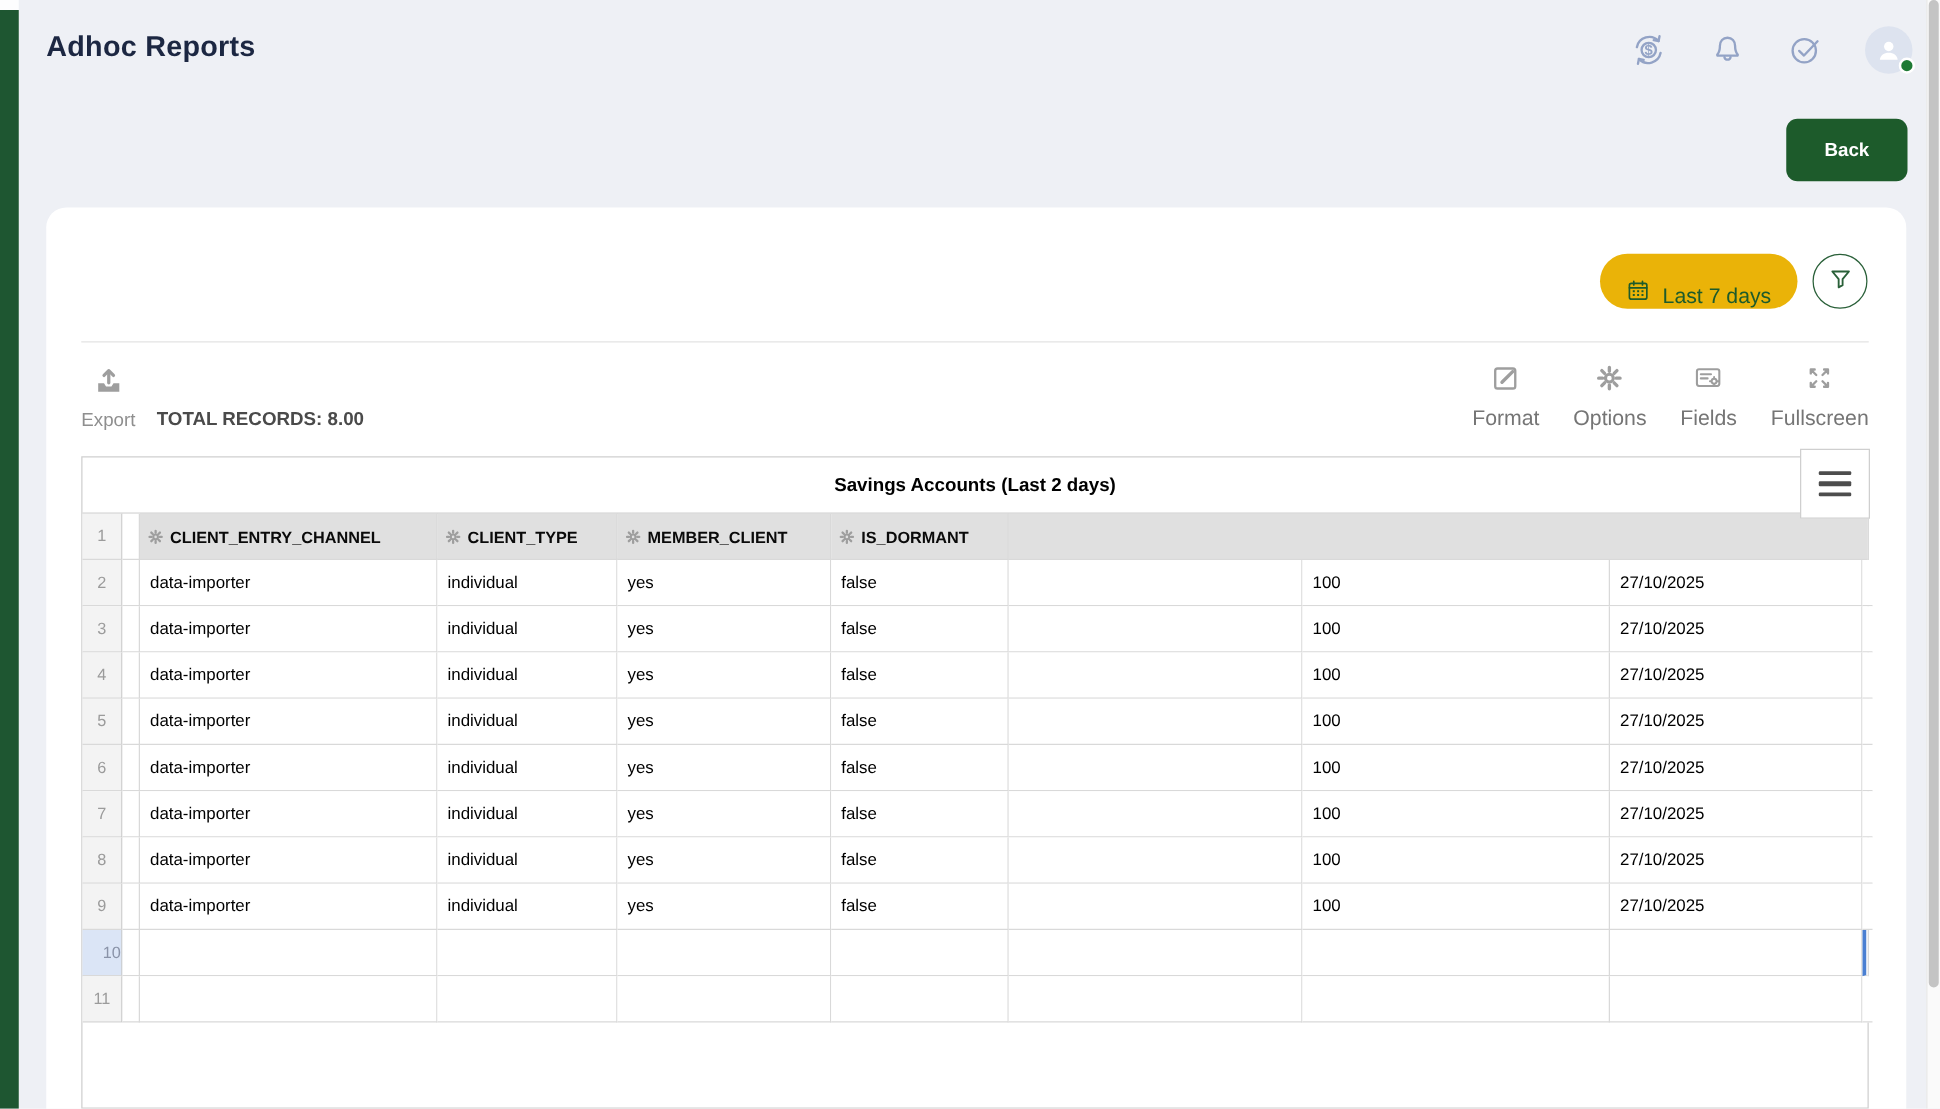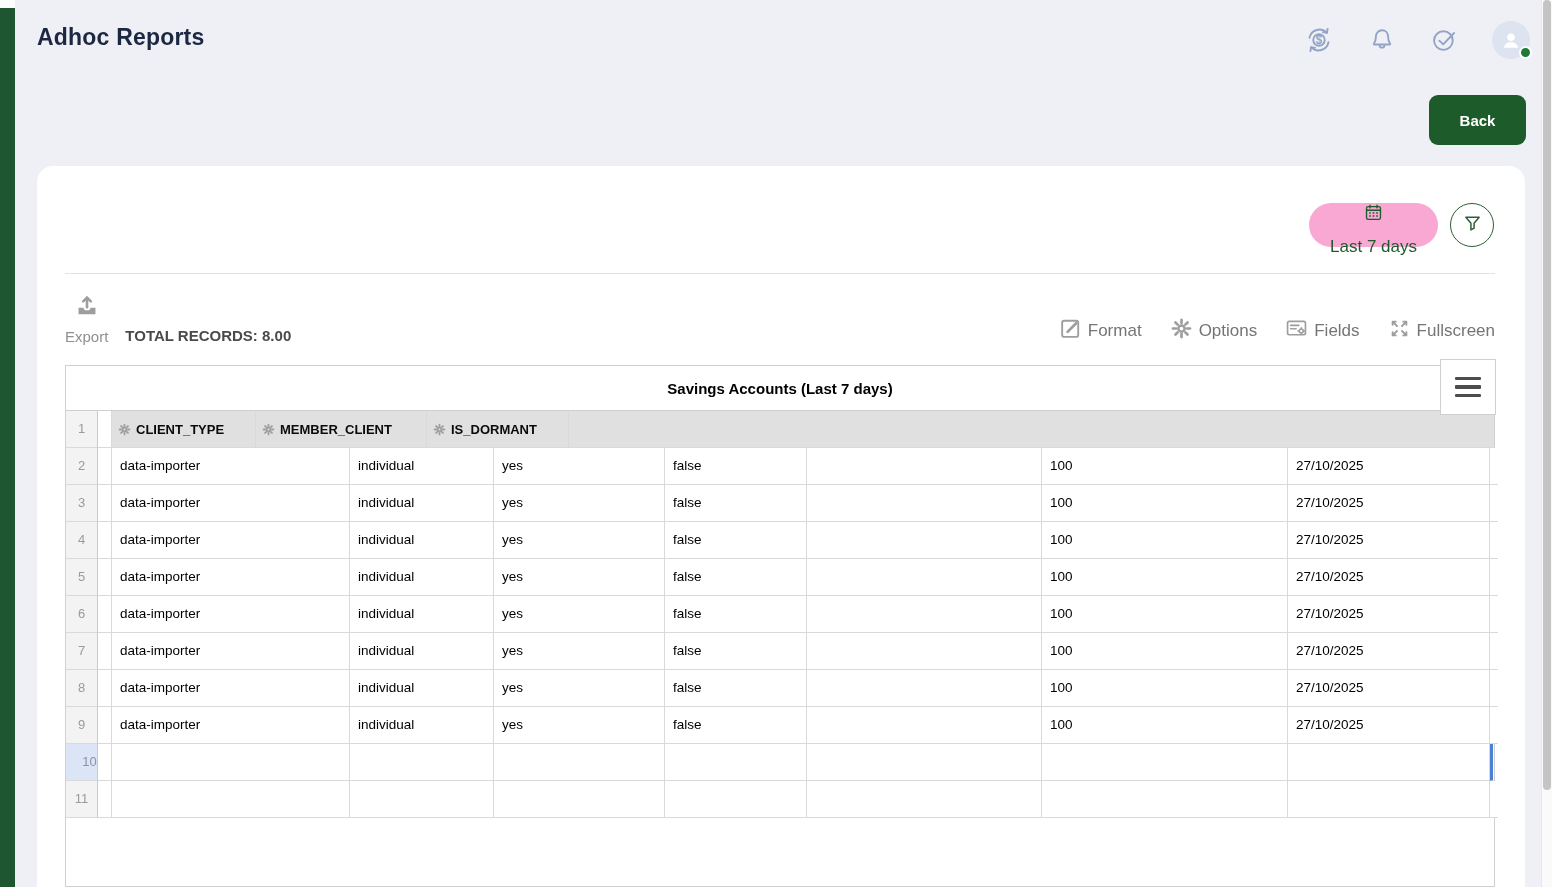--- a/index.html
+++ b/index.html
@@ -22,33 +22,33 @@
     border:none; border-radius:9px; font-family:"Liberation Sans",sans-serif; font-size:15px; font-weight:700; cursor:pointer; }
 
   
   .card { position:absolute; left:37px; right:27px; top:166px; bottom:-20px; background:#fff; border-radius:16px; }
 
   .search-box { position:absolute; left:28px; top:33px; width:335px; height:53px; border:1px solid #e1e5ec; border-radius:10px;
     display:flex; align-items:center; padding:0 14px; gap:11px; background:#fff; }
   .search-box input { border:none; outline:none; flex:1; font-family:"Liberation Sans",sans-serif; font-size:16px; color:#333; }
   .search-box input::placeholder { color:#a3abbc; }
 
-  .date-pill { position:absolute; top:37px; right:87px; height:44px; padding:0 21px; background:#f9a8d4; border:none; border-radius:22px;
-    display:flex; align-items:center; gap:10px; font-family:"Liberation Sans",sans-serif; font-size:17px; color:#1d5b2b; cursor:pointer;flex-direction:column; }
+  .date-pill { position:absolute; top:37px; right:87px; height:44px; padding:0 21px; background:#eab308; border:none; border-radius:22px;
+    display:flex; align-items:flex-end; gap:10px; font-family:"Liberation Sans",sans-serif; font-size:17px; color:#1d5b2b; cursor:pointer; }
   .filter-btn { position:absolute; top:37px; right:31px; width:44px; height:44px; border-radius:50%; background:#fff;
     border:1.5px solid #2a6039; color:#2a6039; display:flex; align-items:center; justify-content:center; cursor:pointer; }
 
   .divider { position:absolute; left:28px; right:30px; top:107px; height:1px; background:#e3e3e3; }
 
   .toolbar-row { position:absolute; left:28px; right:30px; top:119px; height:60px; display:flex; align-items:flex-end; }
   .export { display:flex; flex-direction:column; align-items:center; gap:4px; cursor:pointer; }
   .export-label { font-size:15px; color:#8f8f8f; }
   .total-records { margin-left:17px; font-size:15px; font-weight:700; color:#4a4a4a; padding-bottom:1px; }
   .grid-actions { margin-left:auto; display:flex; gap:27px; }
-  .g-action { display:flex; flex-direction:row; align-items:center; gap:5px; cursor:pointer; color:#9e9e9e; }
+  .g-action { display:flex; flex-direction:column; align-items:center; gap:5px; cursor:pointer; color:#9e9e9e; }
   .g-action .lbl { font-size:17px; color:#757575; }
 
   
   .table-wrap { position:absolute; left:28px; top:199px; width:1430px; height:522px; border:1px solid #cfcfcf; background:#fff; }
   .table-title { height:45px; line-height:45px; text-align:center; font-size:15px; font-weight:700; color:#000; border-bottom:1px solid #cfcfcf; }
   .hamburger { position:absolute; left:1403px; top:193px; width:56px; height:56px; background:#fff; border:1px solid #cfcfcf;
     display:flex; flex-direction:column; align-items:center; justify-content:center; gap:5px; z-index:5; cursor:pointer; }
   .hamburger i { display:block; width:26px; height:3.5px; background:#4d4d4d; border-radius:1px; }
 
   .g-row { display:flex; width:100%; }
@@ -196,25 +196,34 @@
           <svg width="25" height="25" viewBox="0 0 24 24" fill="none" stroke="#9e9e9e" stroke-width="1.8" stroke-linecap="round" stroke-linejoin="round">
             <path d="M9.6 9.6L5.4 5.4M5.4 8.4V5.4h3M14.4 9.6l4.2-4.2M15.6 5.4h3v3M9.6 14.4l-4.2 4.2M5.4 15.6v3h3M14.4 14.4l4.2 4.2M18.6 15.6v3h-3"></path>
           </svg>
         </span>
         <span class="lbl">Fullscreen</span>
       </div>
     </div>
   </div>
 
   <div class="table-wrap">
-    <div class="table-title">Savings Accounts (Last 7 days)</div>
+    <div class="table-title">Savings Accounts (Last 2 days)</div>
     <div id="grid">
         <div class="g-row row-h">
           <div class="g-rownum" style="width: 32px;">1</div>
           <div class="sliver-w" style="width: 14px;"></div>
+          <div class="g-header" style="width: 238px;">
+            <span style="display:flex;color:#9e9e9e;">
+              <svg width="13" height="13" viewBox="0 0 24 24" fill="none" stroke="currentColor" stroke-linecap="round">
+                <circle cx="12" cy="12" r="3.4" stroke-width="3"></circle>
+                <path stroke-width="3.4" d="M18 12h3M16.24 16.24l2.12 2.12M12 18v3M7.76 16.24L5.64 18.36M6 12H3M7.76 7.76L5.64 5.64M12 6V3M16.24 7.76l2.12-2.12"></path>
+              </svg>
+            </span>
+            <span>CLIENT_ENTRY_CHANNEL</span>
+          </div>
           <div class="g-header" style="width: 144px;">
             <span style="display:flex;color:#9e9e9e;">
               <svg width="13" height="13" viewBox="0 0 24 24" fill="none" stroke="currentColor" stroke-linecap="round">
                 <circle cx="12" cy="12" r="3.4" stroke-width="3"></circle>
                 <path stroke-width="3.4" d="M18 12h3M16.24 16.24l2.12 2.12M12 18v3M7.76 16.24L5.64 18.36M6 12H3M7.76 7.76L5.64 5.64M12 6V3M16.24 7.76l2.12-2.12"></path>
               </svg>
             </span>
             <span>CLIENT_TYPE</span>
           </div>
           <div class="g-header" style="width: 171px;">

